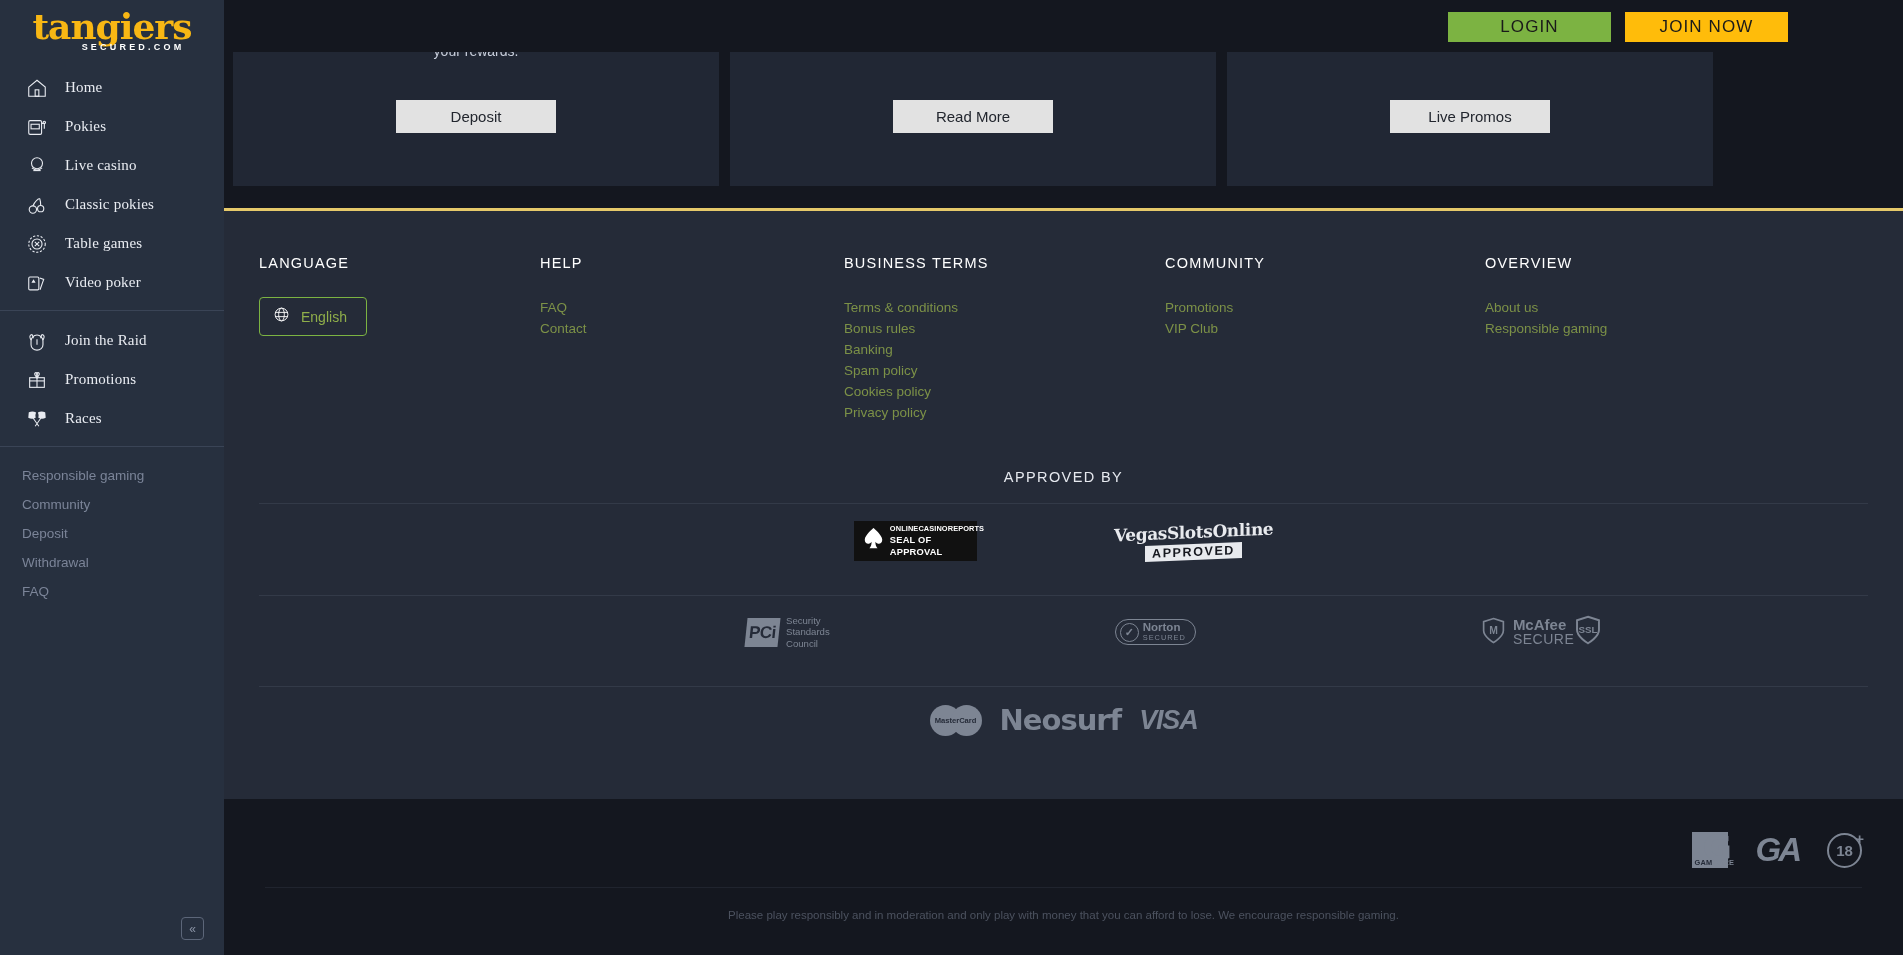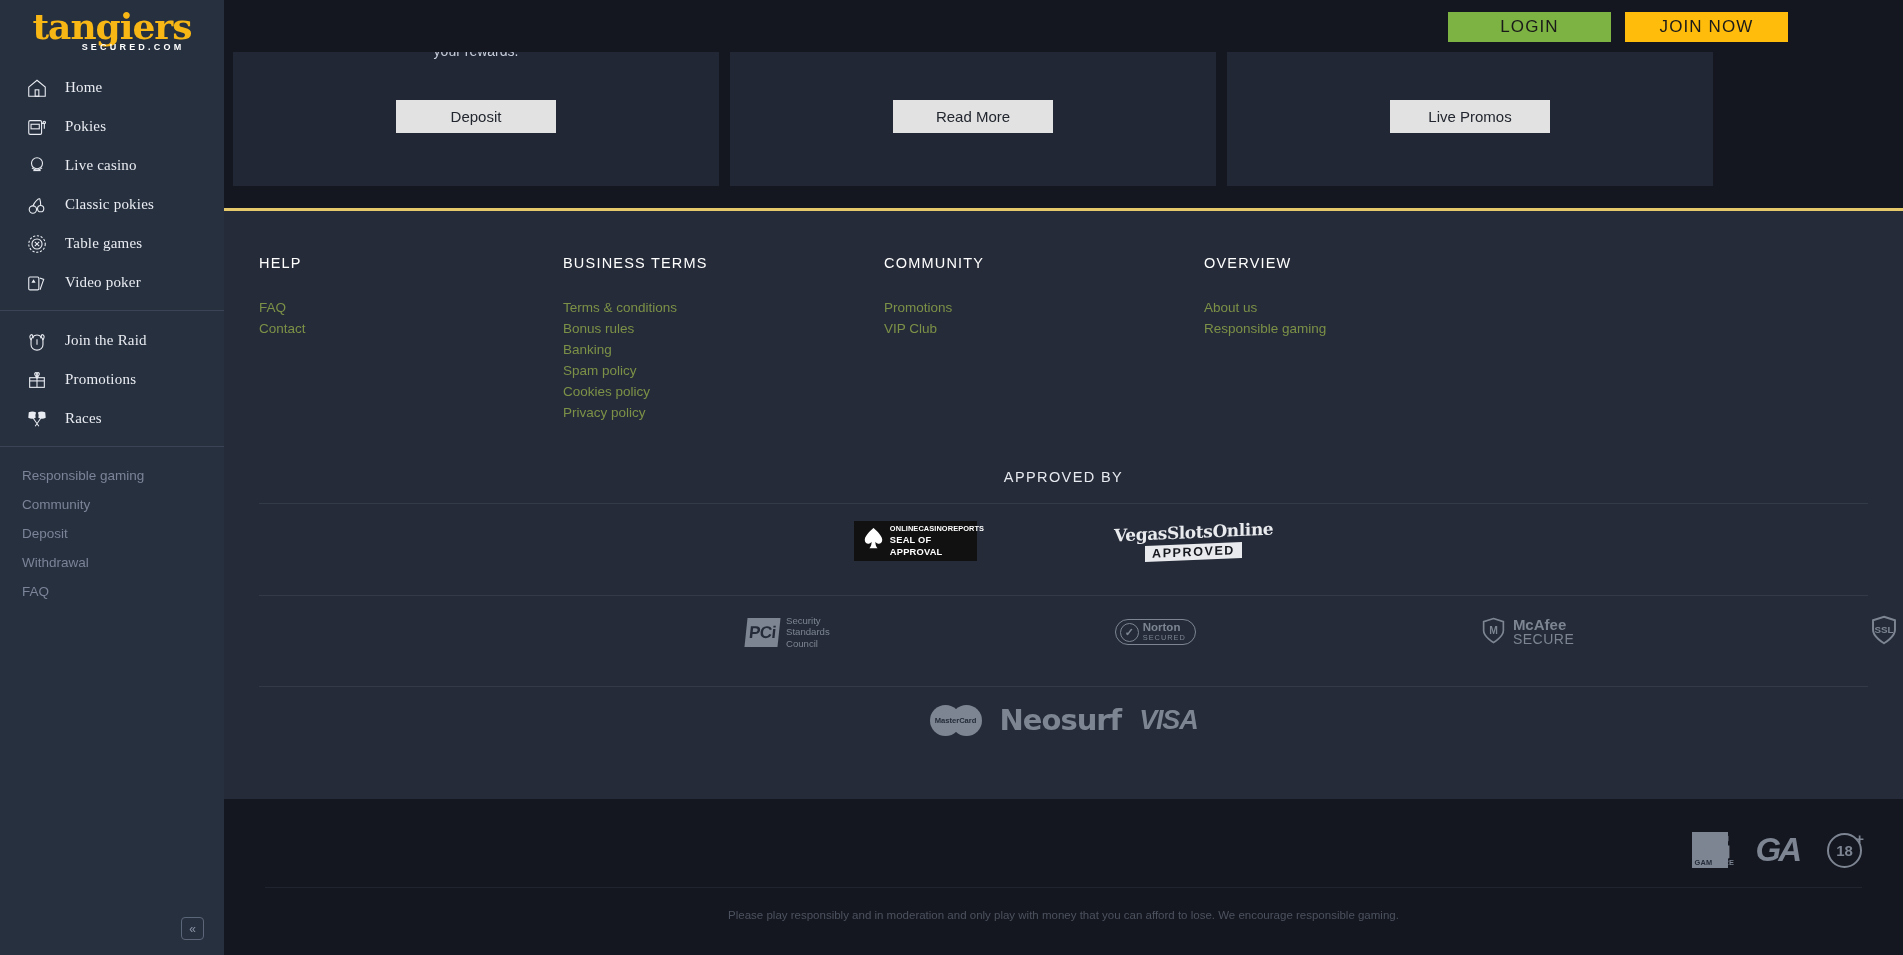--- a/index.html
+++ b/index.html
@@ -395,20 +395,33 @@
         <div class="card-cut-text"></div>
         <button class="card-btn">Live Promos</button>
       </div>
     </div>
 
     <div class="gold-rule"></div>
 
     <footer class="footer">
       <div class="fcols">
 
+        <div class="fcol c1">
+          <div class="fcol-h">LANGUAGE</div>
+          <div class="lang-btn">
+            <span>
+              <svg width="17" height="17" viewBox="0 0 24 24" fill="none" stroke="#ffffff" stroke-width="1.3">
+                <circle cx="12" cy="12" r="9"></circle>
+                  <ellipse cx="12" cy="12" rx="4" ry="9"></ellipse>
+                <path d="M3.2 9 h17.6 M3.2 15 h17.6"></path>
+              </svg>
+            </span>
+            <span class="lname">English</span>
+          </div>
+        </div>
 
         <div class="fcol c2">
           <div class="fcol-h">HELP</div>
           <a class="flink">FAQ</a>
           <a class="flink">Contact</a>
         </div>
 
         <div class="fcol c3">
           <div class="fcol-h">BUSINESS TERMS</div>
           <a class="flink">Terms &amp; conditions</a>
@@ -481,21 +494,21 @@
               <path d="M12 1.5 L21.5 4.5 V13 C21.5 19 12 24.5 12 24.5 C12 24.5 2.5 19 2.5 13 V4.5 Z"></path>
               <text x="12" y="16" font-size="10" font-weight="bold" fill="#7d8593" stroke="none" text-anchor="middle" font-family="Liberation Sans, sans-serif">M</text>
             </svg>
           </span>
           <div>
             <div class="mcafee-t1">McAfee</div>
             <div class="mcafee-t2">SECURE</div>
           </div>
         </div>
 
-        <div class="sec-cell" style="margin-left:296px">
+        <div class="sec-cell" style="">
           <span>
             <svg width="28" height="30" viewBox="0 0 24 26" fill="none" stroke="#7d8593" stroke-width="1.7">
               <path d="M12 1.5 L21.5 4.5 V13 C21.5 19 12 24.5 12 24.5 C12 24.5 2.5 19 2.5 13 V4.5 Z"></path>
               <text x="12" y="16" font-size="8.5" font-weight="bold" fill="#7d8593" stroke="none" text-anchor="middle" font-family="Liberation Sans, sans-serif">SSL</text>
             </svg>
           </span>
         </div>
       </div>
 
       <div class="hr"></div>

